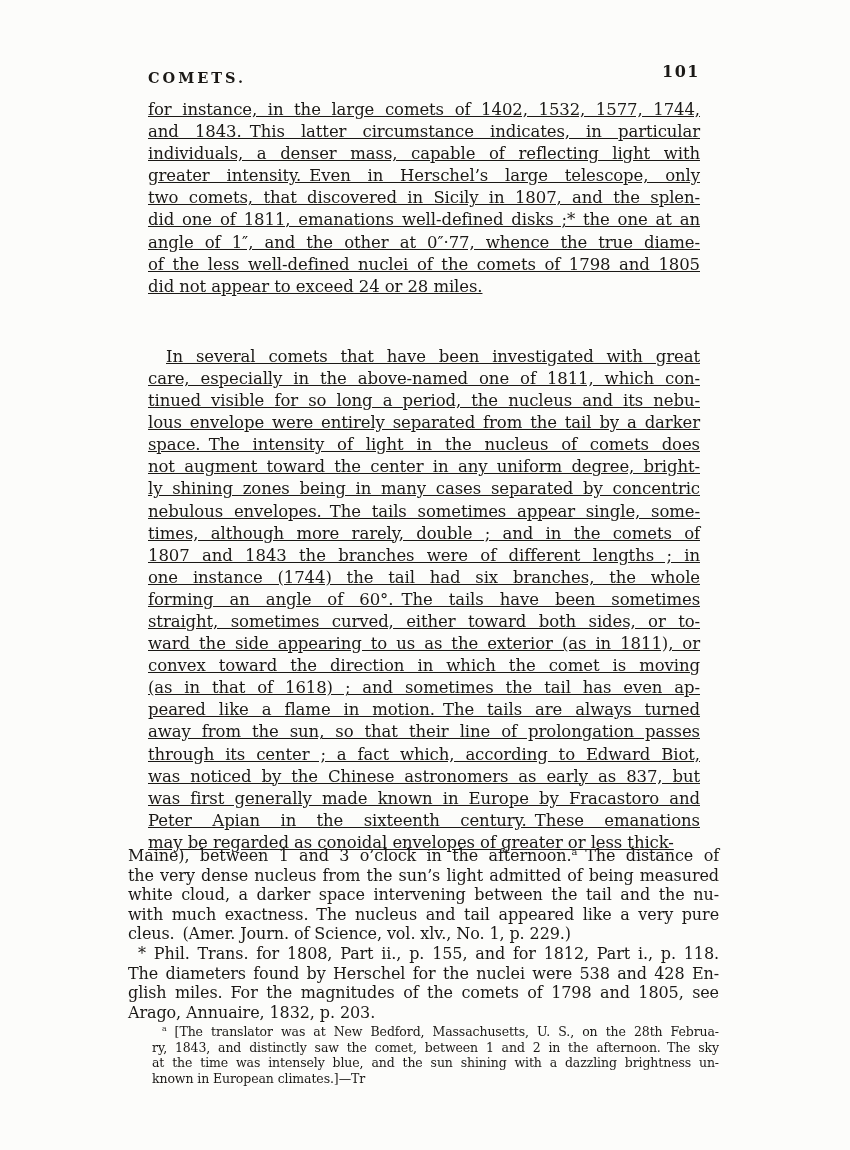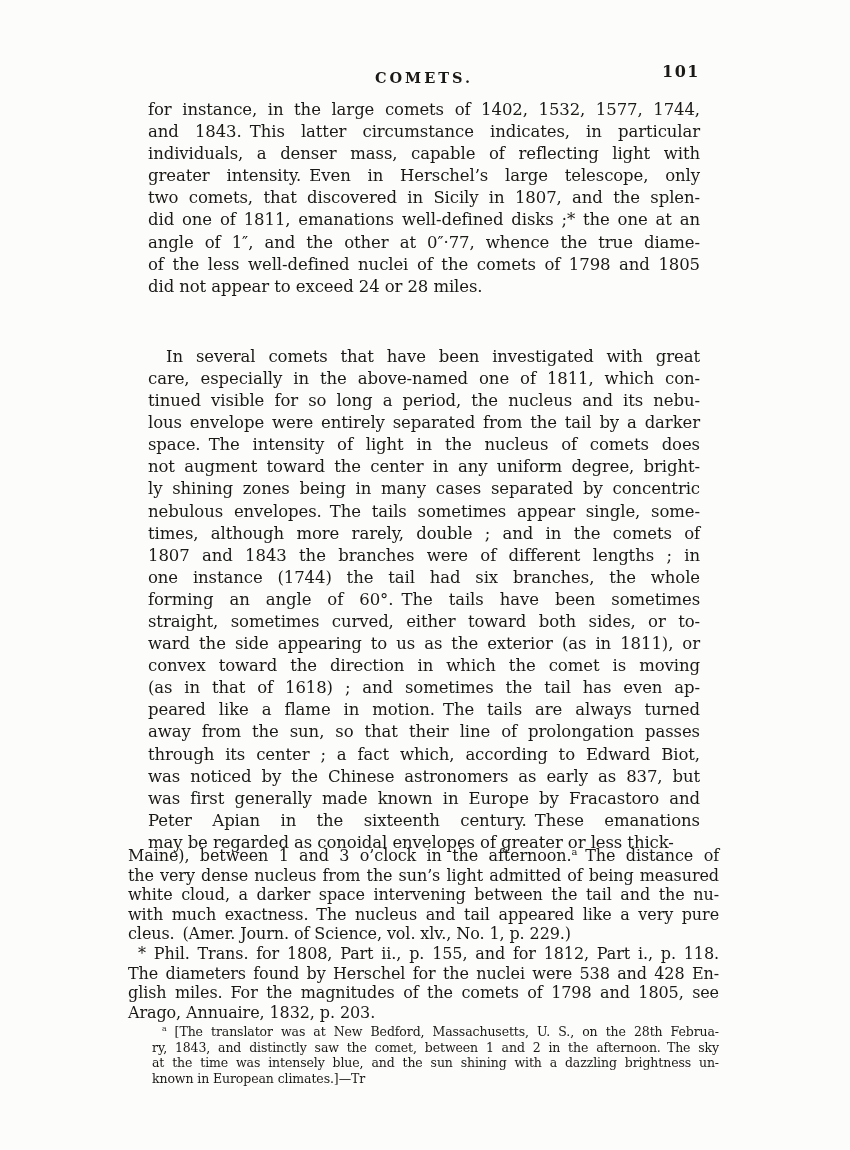--- a/index.html
+++ b/index.html
@@ -12,34 +12,34 @@
     background: #fcfcfa;
     color: #1b1916;
     font-family: "DejaVu Serif", "Liberation Serif", serif;
     overflow: hidden;
   }
 
   
   .running-head { position: absolute; top: 62px; left: 148px; width: 552px; height: 28px; }
   .running-title {
     position: absolute; top: 7px; left: 0; width: 100%;
-    text-align: center;
+    text-align: left;
     font-size: 14.5px; font-weight: 700; letter-spacing: 3px;
   }
   .page-number {
     position: absolute; top: 0; right: 0;
     font-size: 16px; font-weight: 700; letter-spacing: 1.5px;
   }
 
   
   .body-text {
     position: absolute; top: 99px; left: 148px; width: 552px;
     font-size: 16.5px; letter-spacing: -0.1px;
   }
-  .body-text .tline { line-height: 22.1px; height: 22.1px; }
+  .body-text .tline { line-height: 22.1px; height: 22.1px; text-decoration: underline; }
 
   
   .footnote-section {
     position: absolute; top: 846px; left: 128px; width: 591px;
     font-size: 16px; letter-spacing: -0.1px;
   }
   .footnote-section .tline { line-height: 19.6px; height: 19.6px; }
 
   
   .translator-note {

